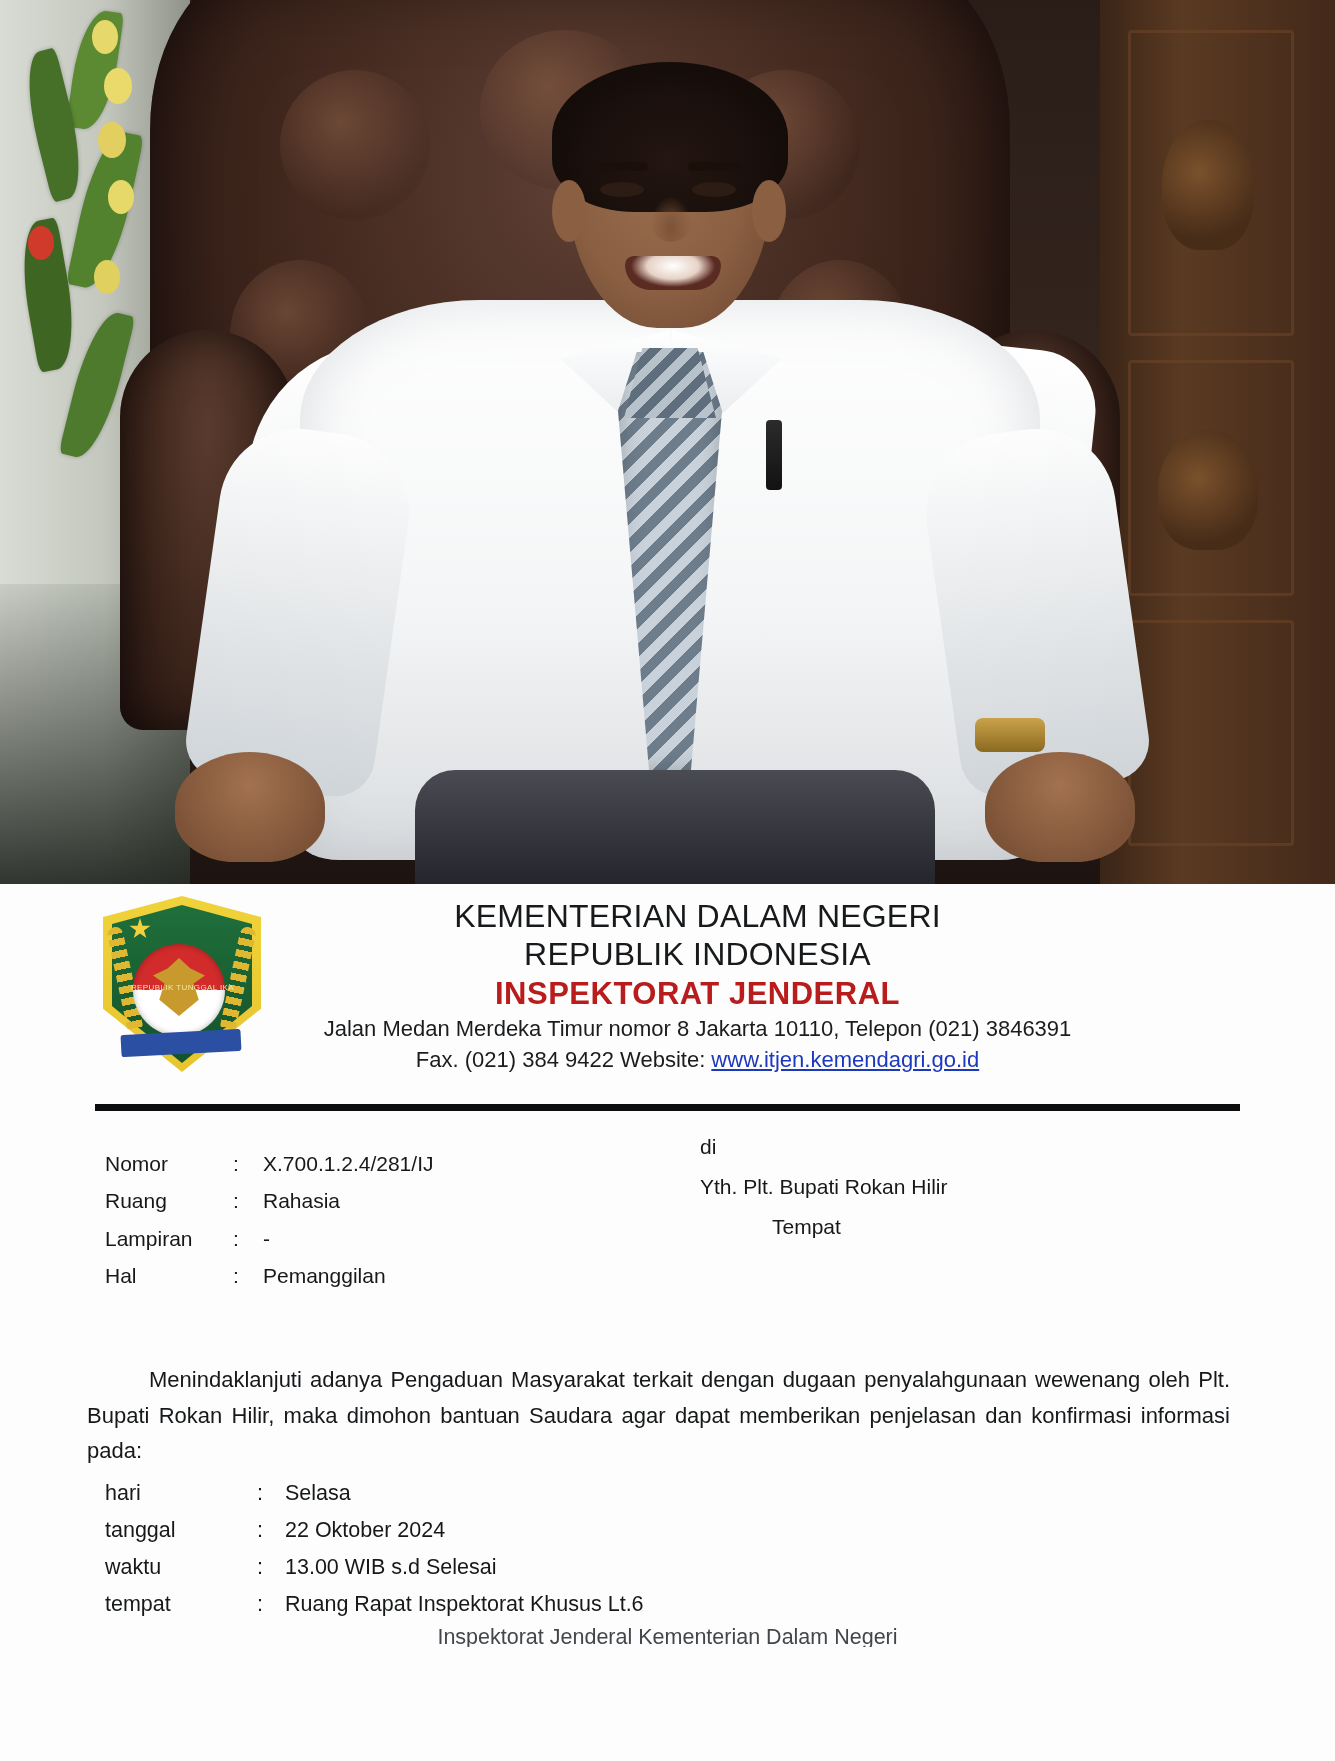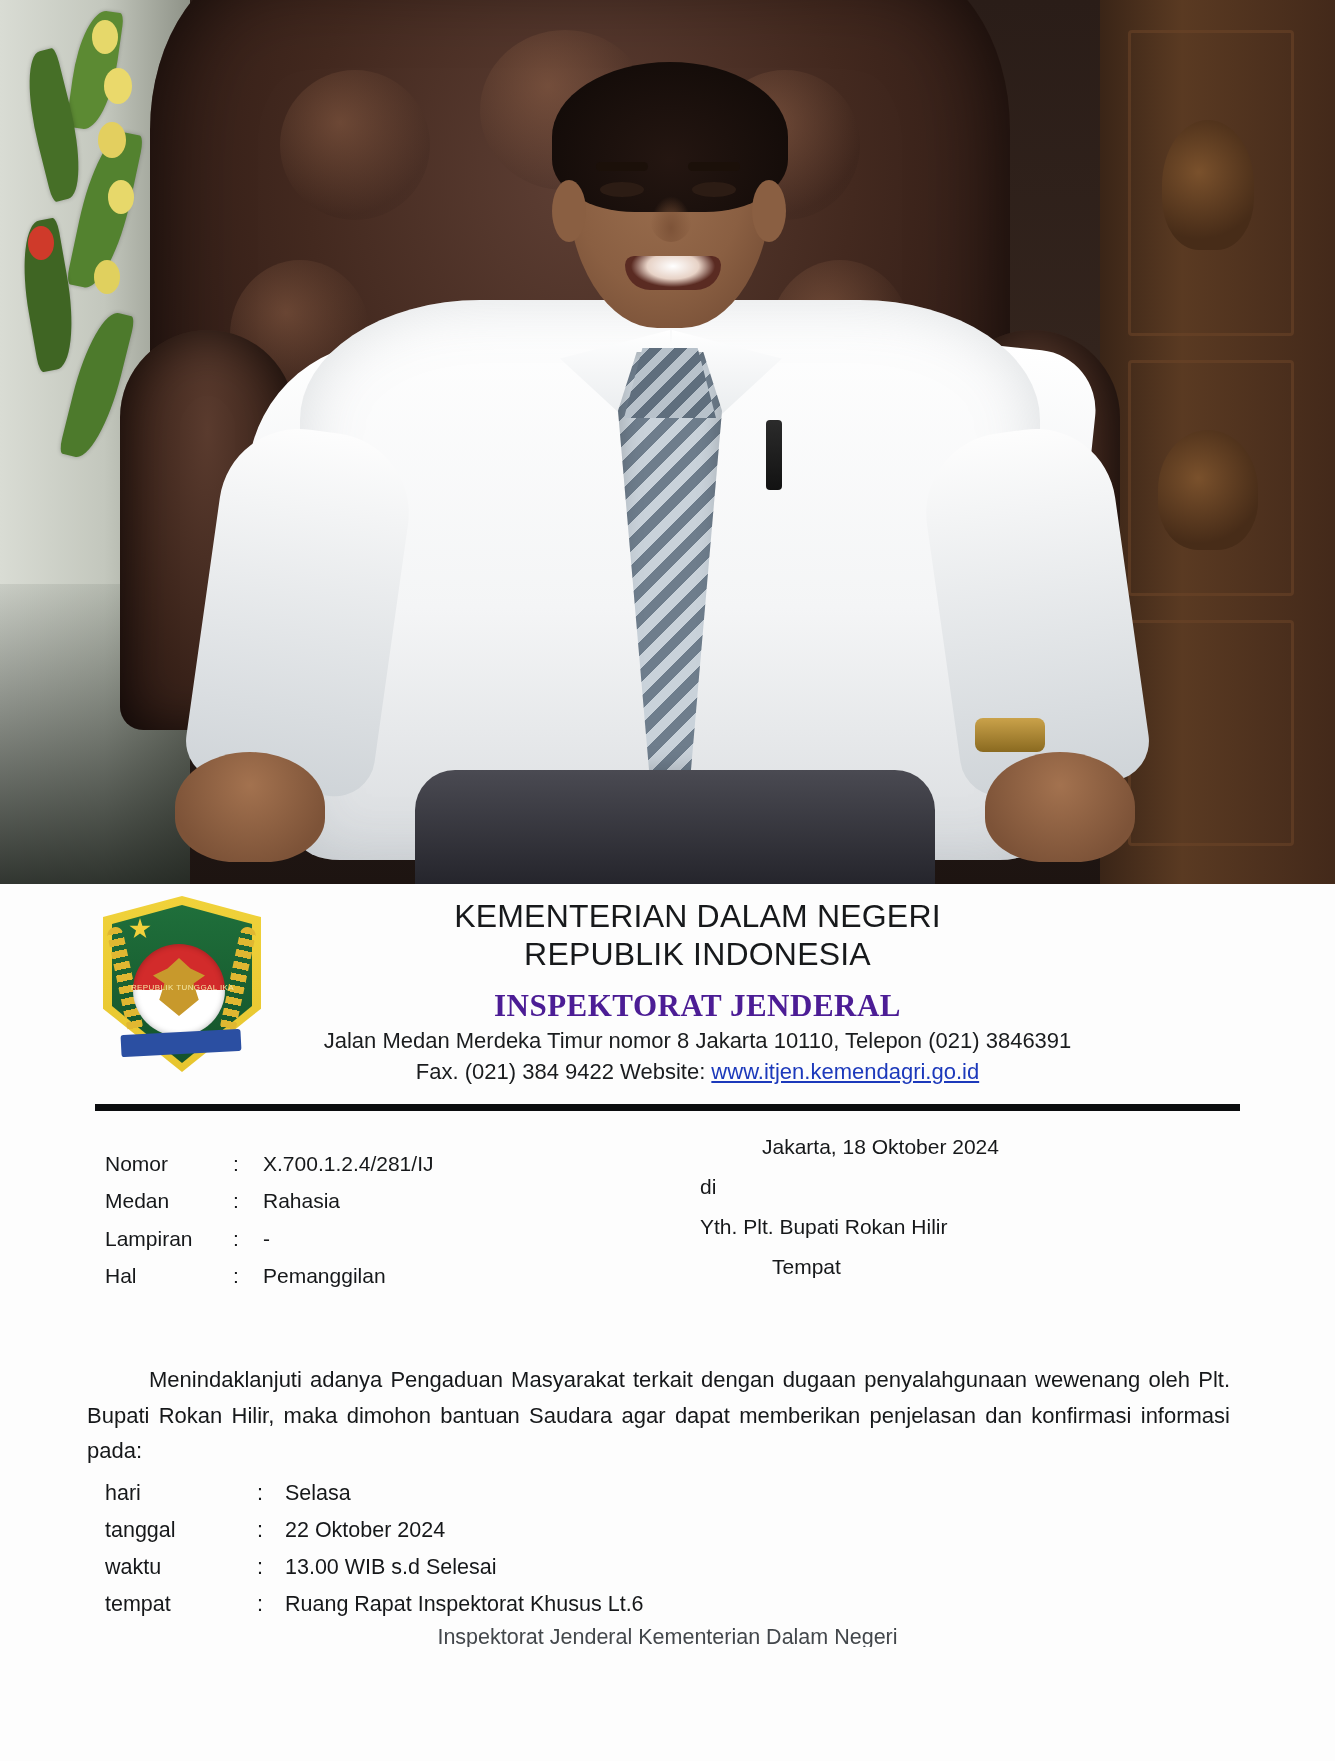--- a/index.html
+++ b/index.html
@@ -283,21 +283,21 @@
     font-family: "Liberation Sans", sans-serif;
   }
 
   .lh-text { text-align: center; padding-left: 60px; }
   .lh-l1, .lh-l2 {
     font-size: 32px; letter-spacing: .2px; line-height: 1.18;
     color: #17191b;
   }
   .lh-l3 {
     font-size: 31px; font-weight: bold; letter-spacing: .5px;
-    margin-top: 14px; color: #4c1d95; font-family: Liberation Serif, serif;
+    margin-top: 2px; color: #b91c1c;
   }
   .lh-l4, .lh-l5 {
     font-size: 22px; line-height: 1.35; color: #1a1c1e; margin-top: 2px;
   }
   .lh-link { color: #1c39bb; text-decoration: underline; }
 
   .rule {
     margin: 16px 95px 0 95px;
     height: 7px;
     background: #0b0d0f;
@@ -449,38 +449,37 @@
   <div class="rule"></div>
 
   <div class="meta">
     <div class="meta-left">
       <div class="meta-row">
         <span class="meta-key">Nomor</span>
         <span class="meta-colon">:</span>
         <span class="meta-val">X.700.1.2.4/281/IJ</span>
       </div>
       <div class="meta-row">
-        <span class="meta-key">Medan</span>
+        <span class="meta-key">Ruang</span>
         <span class="meta-colon">:</span>
         <span class="meta-val">Rahasia</span>
       </div>
       <div class="meta-row">
         <span class="meta-key">Lampiran</span>
         <span class="meta-colon">:</span>
         <span class="meta-val">-</span>
       </div>
       <div class="meta-row">
         <span class="meta-key">Hal</span>
         <span class="meta-colon">:</span>
         <span class="meta-val">Pemanggilan</span>
       </div>
     </div>
 
     <div class="meta-right">
-      <div class="mr-date">Jakarta, 18 Oktober 2024</div>
       <div class="mr-line">di</div>
       <div class="mr-line">
         <span>Yth.</span>
         <span>Plt. Bupati Rokan Hilir</span>
       </div>
       <div class="mr-line mr-indent">Tempat</div>
     </div>
   </div>
 
   <div class="body-text"><span class="indent"></span><span>Menindaklanjuti adanya Pengaduan Masyarakat terkait dengan dugaan penyalahgunaan wewenang oleh Plt. Bupati Rokan Hilir, maka dimohon bantuan Saudara agar dapat memberikan penjelasan dan konfirmasi informasi pada:</span></div>

